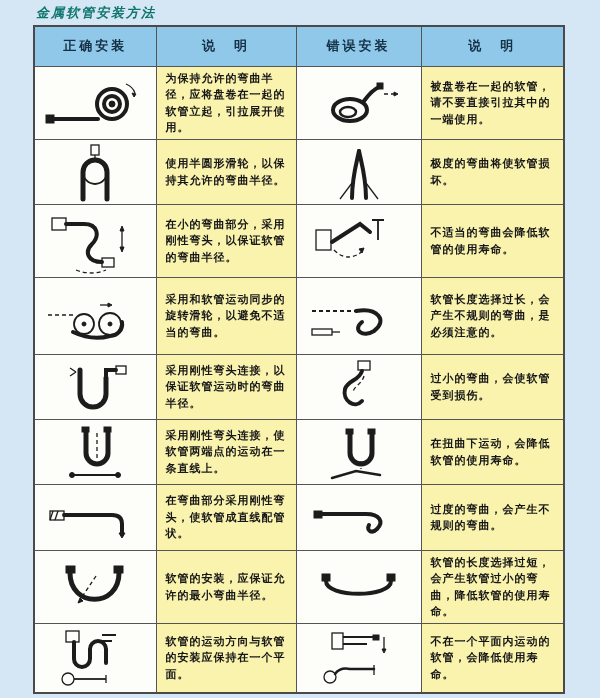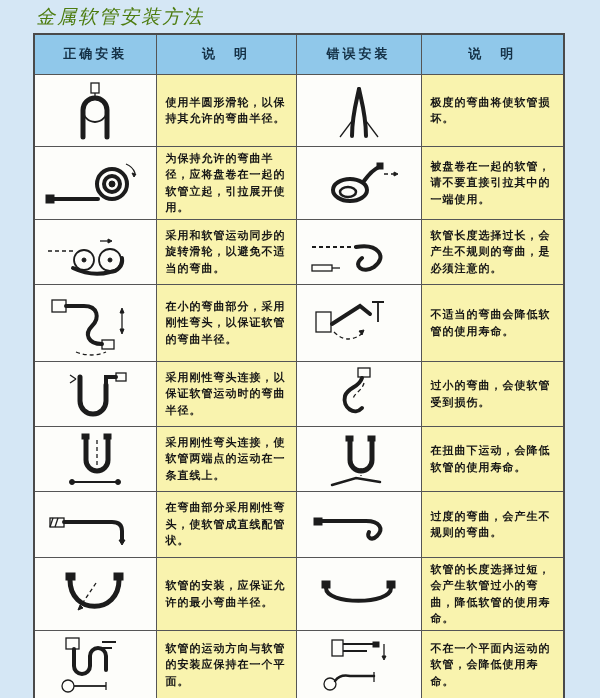--- a/index.html
+++ b/index.html
@@ -7,22 +7,22 @@
     --cell-bg:#fdfdfa; --border:#4a4a4a; --ink:#1c1c1c;
   }
   *{box-sizing:border-box;}
   html,body{margin:0;padding:0;}
   body{
     width:600px;height:698px;background:var(--page-bg);
     font-family:"Liberation Sans","DejaVu Sans",sans-serif;color:#111;
     overflow:hidden;
   }
   .page-title{
-    margin:4px 0 3px 36px;font-size:19px;font-weight:normal;font-style:italic;
-    letter-spacing:2px;color:#4d7c0f;
+    margin:4px 0 3px 36px;font-size:13px;font-weight:bold;font-style:italic;
+    letter-spacing:2px;color:#0f766e;
   }
   table.manual{
     margin-left:33px;width:530px;border-collapse:collapse;
     border:2px solid var(--border);table-layout:fixed;
   }
   th,td{border:1px solid #555;}
   th{
     background:var(--header-bg);height:40px;font-size:13px;font-weight:bold;
     letter-spacing:3px;color:#143045;
   }
@@ -69,41 +69,20 @@
       <th>说　明</th>
       <th>错误安装</th>
       <th>说　明</th>
     </tr>
   </thead>
   <tbody>
 
     <tr>
       <td class="img">
         <svg class="illus" width="110" height="62" viewBox="0 0 110 62">
-          <rect class="box" x="51" y="4" width="8" height="10"></rect>
-          <line class="t1" x1="55" y1="14" x2="55" y2="19"></line>
-          <circle class="t2" cx="55" cy="31" r="12" fill="#fff"></circle>
-          <path class="h5" d="M43 58 V31 A12 12 0 0 1 67 31 V58"></path>
-        </svg>
-      </td>
-      <td class="note">使用半圆形滑轮，以保持其允许的弯曲半径。</td>
-      <td class="img">
-        <svg class="illus" width="110" height="62" viewBox="0 0 110 62">
-          <path class="h4" d="M48 57 C48 36 53 20 55 10"></path>
-          <path class="h4" d="M62 57 C62 36 57 20 55 10"></path>
-          <line class="t1" x1="36" y1="58" x2="48" y2="42"></line>
-          <line class="t1" x1="74" y1="58" x2="62" y2="42"></line>
-        </svg>
-      </td>
-      <td class="note">极度的弯曲将使软管损坏。</td>
-    </tr>
-
-    <tr>
-      <td class="img">
-        <svg class="illus" width="110" height="62" viewBox="0 0 110 62">
           <rect class="solid" x="6" y="43" width="8" height="8"></rect>
           <path class="h4" d="M14 47 H58"></path>
           <circle class="h4" cx="72" cy="32" r="15"></circle>
           <circle class="h4" cx="72" cy="32" r="8"></circle>
           <circle class="solid" cx="72" cy="32" r="3"></circle>
           <path class="t1" d="M86 12 q7 3 9 9"></path>
             <path class="solid" d="M96 22 l-4 -1 2 4 z"></path>
         </svg>
       </td>
       <td class="note">为保持允许的弯曲半径，应将盘卷在一起的软管立起，引拉展开使用。</td>
@@ -111,20 +90,66 @@
         <svg class="illus" width="110" height="62" viewBox="0 0 110 62">
           <ellipse class="h4" cx="46" cy="38" rx="17" ry="11"></ellipse>
           <ellipse class="h3" cx="44" cy="40" rx="8" ry="5"></ellipse>
           <path class="h4" d="M60 29 Q68 18 75 15"></path>
           <rect class="solid" x="73" y="11" width="6" height="6"></rect>
           <path class="t1 dash" d="M80 22 h12"></path>
             <path class="solid" d="M94 22 l-4 -2 0 4 z"></path>
         </svg>
       </td>
       <td class="note">被盘卷在一起的软管，请不要直接引拉其中的一端使用。</td>
+    </tr>
+
+    <tr>
+      <td class="img">
+        <svg class="illus" width="110" height="62" viewBox="0 0 110 62">
+          <rect class="box" x="51" y="4" width="8" height="10"></rect>
+          <line class="t1" x1="55" y1="14" x2="55" y2="19"></line>
+          <circle class="t2" cx="55" cy="31" r="12" fill="#fff"></circle>
+          <path class="h5" d="M43 58 V31 A12 12 0 0 1 67 31 V58"></path>
+        </svg>
+      </td>
+      <td class="note">使用半圆形滑轮，以保持其允许的弯曲半径。</td>
+      <td class="img">
+        <svg class="illus" width="110" height="62" viewBox="0 0 110 62">
+          <path class="h4" d="M48 57 C48 36 53 20 55 10"></path>
+          <path class="h4" d="M62 57 C62 36 57 20 55 10"></path>
+          <line class="t1" x1="36" y1="58" x2="48" y2="42"></line>
+          <line class="t1" x1="74" y1="58" x2="62" y2="42"></line>
+        </svg>
+      </td>
+      <td class="note">极度的弯曲将使软管损坏。</td>
+    </tr>
+
+    <tr>
+      <td class="img">
+        <svg class="illus" width="110" height="70" viewBox="0 0 110 70">
+          <rect class="box" x="12" y="12" width="14" height="12"></rect>
+          <path class="h4" d="M26 18 H44 C58 18 60 30 52 38 C44 46 48 56 62 56"></path>
+          <rect class="box" x="62" y="52" width="12" height="9"></rect>
+          <path class="t1 dash" d="M36 64 Q52 70 66 64"></path>
+          <path class="t1" d="M82 24 v18"></path>
+            <path class="solid" d="M82 20 l-2 5 4 0 z"></path>
+            <path class="solid" d="M82 46 l-2 -5 4 0 z"></path>
+        </svg>
+      </td>
+      <td class="note">在小的弯曲部分，采用刚性弯头，以保证软管的弯曲半径。</td>
+      <td class="img">
+        <svg class="illus" width="110" height="70" viewBox="0 0 110 70">
+          <rect class="box" x="12" y="24" width="15" height="20"></rect>
+          <path class="h4" d="M28 36 L56 18 L66 26"></path>
+          <path class="t2" d="M68 14 h12 M74 14 v20"></path>
+          <path class="t1 dash" d="M30 44 Q44 58 60 44"></path>
+          <path class="solid" d="M60 42 l-5 1 3 4 z"></path>
+        </svg>
+      </td>
+      <td class="note">不适当的弯曲会降低软管的使用寿命。</td>
     </tr>
 
     <tr>
       <td class="img">
         <svg class="illus" width="110" height="62" viewBox="0 0 110 62">
           <path class="t1 dash" d="M8 30 H36"></path>
           <circle class="t2" cx="44" cy="39" r="10" fill="#fff"></circle>
             <circle class="solid" cx="44" cy="39" r="2"></circle>
           <circle class="t2" cx="70" cy="39" r="11" fill="#fff"></circle>
             <circle class="solid" cx="70" cy="39" r="2"></circle>
@@ -136,45 +161,20 @@
       <td class="note">采用和软管运动同步的旋转滑轮，以避免不适当的弯曲。</td>
       <td class="img">
         <svg class="illus" width="110" height="62" viewBox="0 0 110 62">
           <path class="t2 dash" d="M8 26 H52"></path>
           <path class="h4" d="M52 26 C74 22 84 36 70 46 C59 53 48 45 58 37"></path>
           <rect class="box" x="8" y="44" width="20" height="6"></rect>
           <path class="t1" d="M28 47 h8"></path>
         </svg>
       </td>
       <td class="note">软管长度选择过长，会产生不规则的弯曲，是必须注意的。</td>
-    </tr>
-
-    <tr>
-      <td class="img">
-        <svg class="illus" width="110" height="70" viewBox="0 0 110 70">
-          <rect class="box" x="12" y="12" width="14" height="12"></rect>
-          <path class="h4" d="M26 18 H44 C58 18 60 30 52 38 C44 46 48 56 62 56"></path>
-          <rect class="box" x="62" y="52" width="12" height="9"></rect>
-          <path class="t1 dash" d="M36 64 Q52 70 66 64"></path>
-          <path class="t1" d="M82 24 v18"></path>
-            <path class="solid" d="M82 20 l-2 5 4 0 z"></path>
-            <path class="solid" d="M82 46 l-2 -5 4 0 z"></path>
-        </svg>
-      </td>
-      <td class="note">在小的弯曲部分，采用刚性弯头，以保证软管的弯曲半径。</td>
-      <td class="img">
-        <svg class="illus" width="110" height="70" viewBox="0 0 110 70">
-          <rect class="box" x="12" y="24" width="15" height="20"></rect>
-          <path class="h4" d="M28 36 L56 18 L66 26"></path>
-          <path class="t2" d="M68 14 h12 M74 14 v20"></path>
-          <path class="t1 dash" d="M30 44 Q44 58 60 44"></path>
-          <path class="solid" d="M60 42 l-5 1 3 4 z"></path>
-        </svg>
-      </td>
-      <td class="note">不适当的弯曲会降低软管的使用寿命。</td>
     </tr>
 
     <tr>
       <td class="img">
         <svg class="illus" width="110" height="62" viewBox="0 0 110 62">
           <path class="h5" d="M40 14 V38 A13 13 0 0 0 66 38 V22"></path>
           <path class="h4" d="M66 22 V14 H76"></path>
           <rect class="box" x="76" y="10" width="10" height="8"></rect>
           <path class="t1" d="M30 12 l6 4 M30 20 l6 -4"></path>
         </svg>

